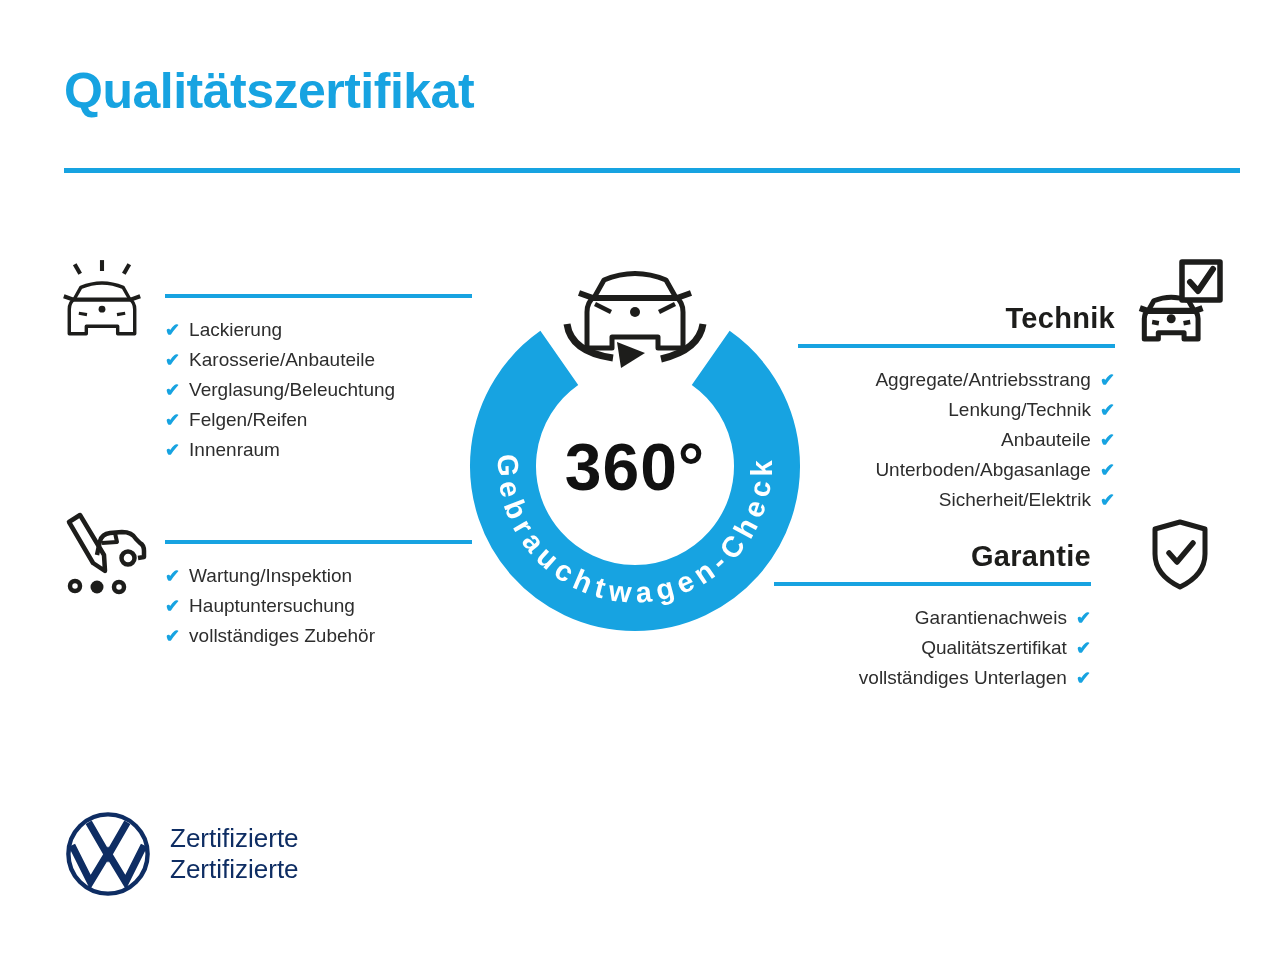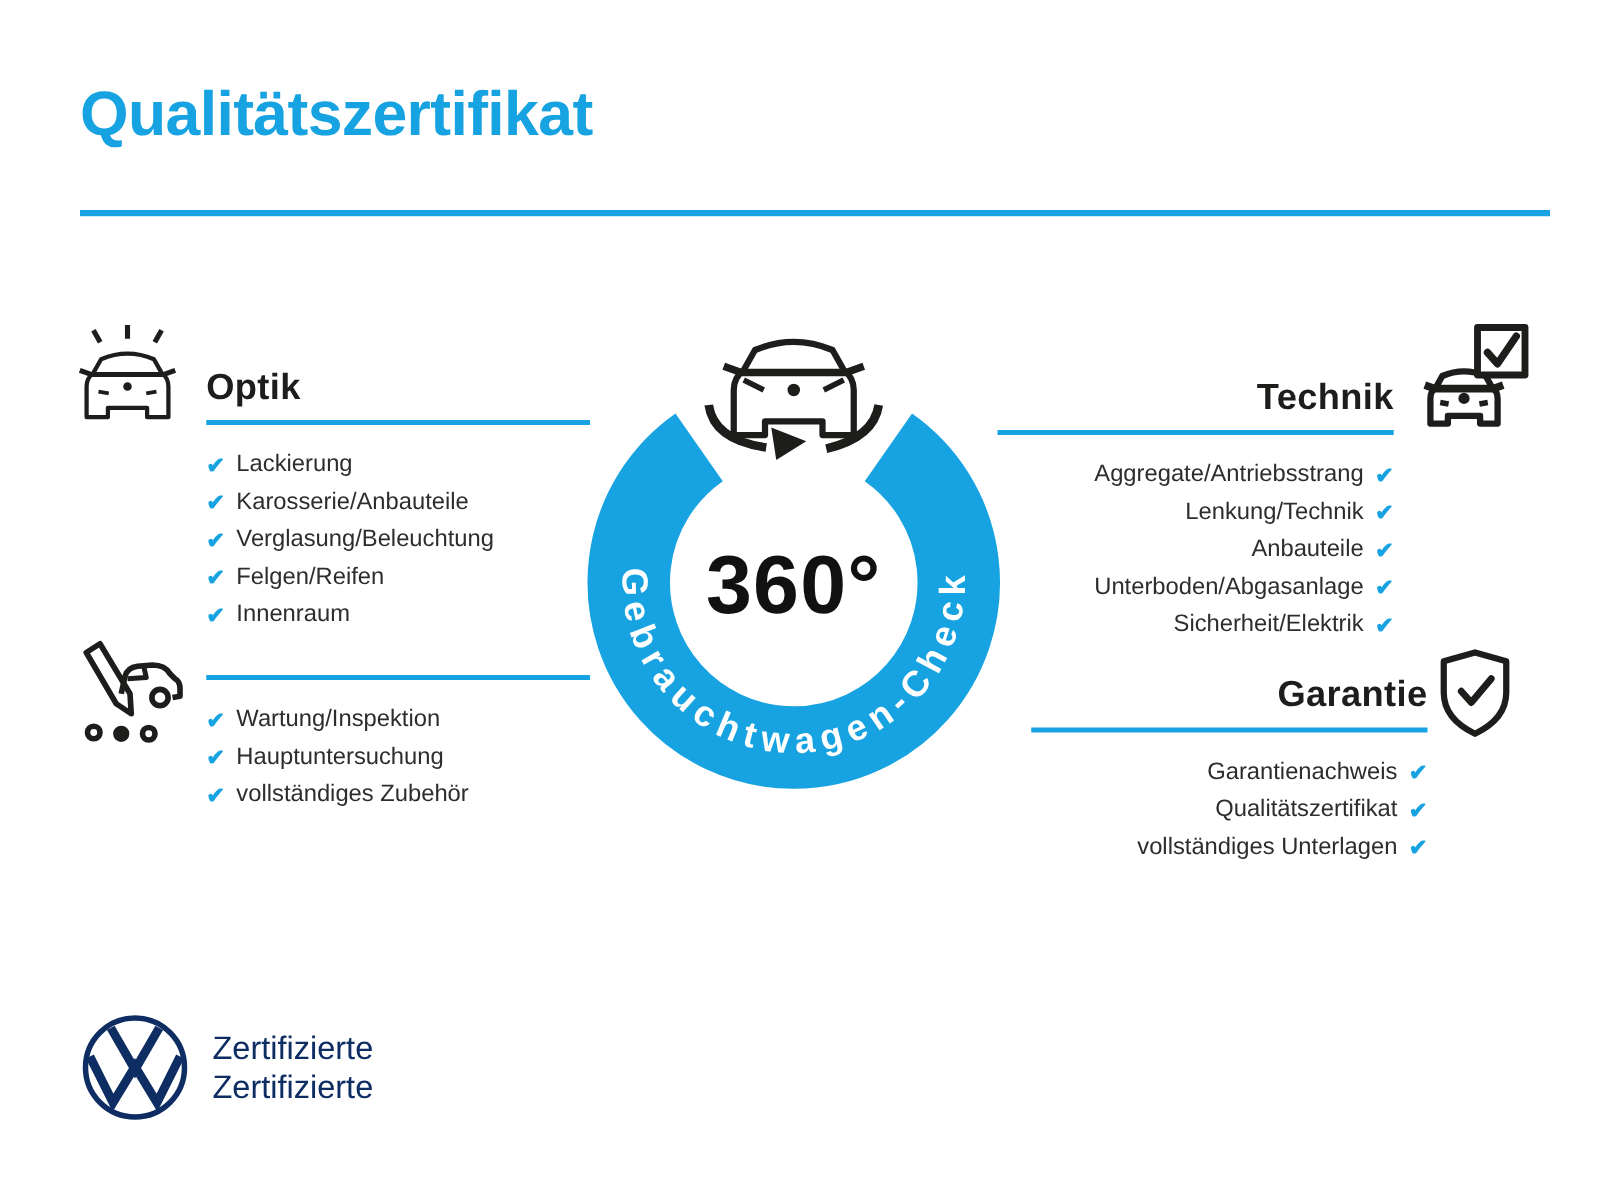--- a/index.html
+++ b/index.html
@@ -9,21 +9,21 @@
   
   .title{position:absolute;left:64px;top:62px;margin:0;font-size:50px;font-weight:bold;
          letter-spacing:-0.5px;color:#17a3e1;}
   .title-rule{position:absolute;left:64px;top:168px;width:1176px;height:5px;background:#17a3e1;}
 
   
   .section{position:absolute;}
   .sec-optik{left:165px;top:294px;width:307px;}
   .sec-technik{left:798px;top:302px;width:317px;text-align:right;}
   .sec-wartung{left:165px;top:540px;width:307px;}
-  .sec-garantie{left:825px;top:540px;width:317px;text-align:right;}
+  .sec-garantie{left:774px;top:540px;width:317px;text-align:right;}
   .section h2{margin:0 0 9px 0;font-size:29px;font-weight:bold;color:#1d1d1b;letter-spacing:0.3px;}
   .rule{height:4px;background:#17a3e1;}
   .section ul{margin:17px 0 0 0;padding:0;list-style:none;}
   .section li{height:30px;display:flex;align-items:center;gap:9px;font-size:19px;color:#2d2d2d;}
   .section.right li{justify-content:flex-end;}
   .chk{color:#17a3e1;font-weight:bold;font-size:18px;line-height:1;}
 
   
   .icon{position:absolute;}
   .icon svg{display:block;width:100%;height:100%;}
@@ -65,21 +65,20 @@
           <path d="M14,43 L28,48 L112,48 L126,43" stroke-width="6"></path>
           <circle cx="70" cy="62" r="5" fill="#1d1d1b" stroke="none"></circle>
           <path d="M36,68 L48,70" stroke-width="4.5"></path>
           <path d="M92,70 L104,68" stroke-width="4.5"></path>
         </g>
       </g>
     </svg>
   </div>
 
   <div class="section sec-optik">
-    <h2>Optik</h2>
     <div class="rule"></div>
     <ul>
       <li>
           <span class="chk">✔</span>
           <span>Lackierung</span>
         </li>
       <li>
           <span class="chk">✔</span>
           <span>Karosserie/Anbauteile</span>
         </li>

